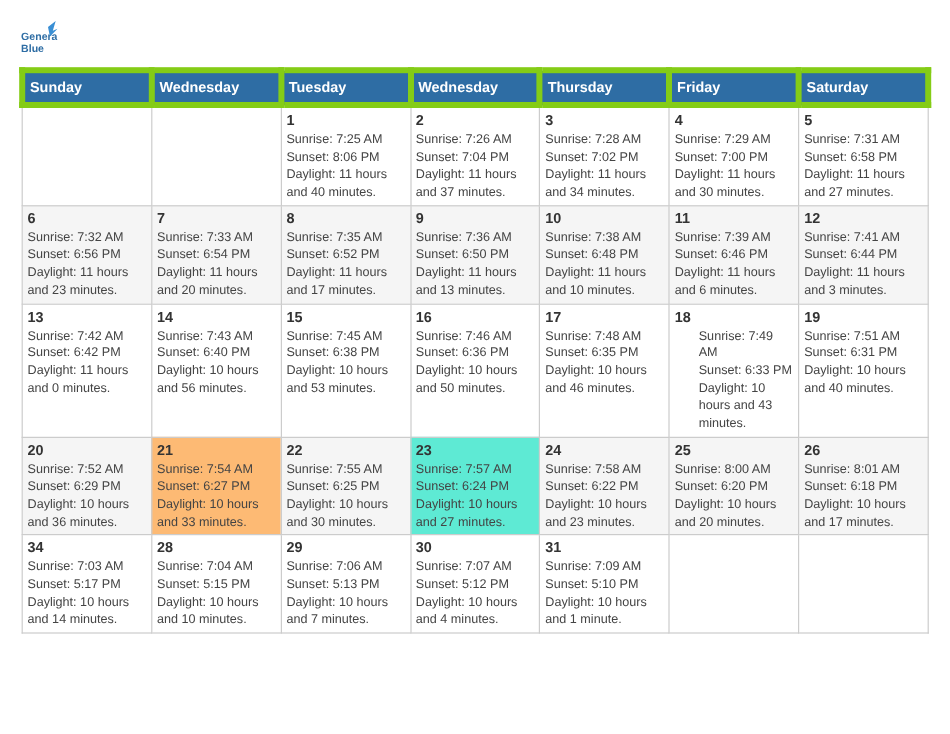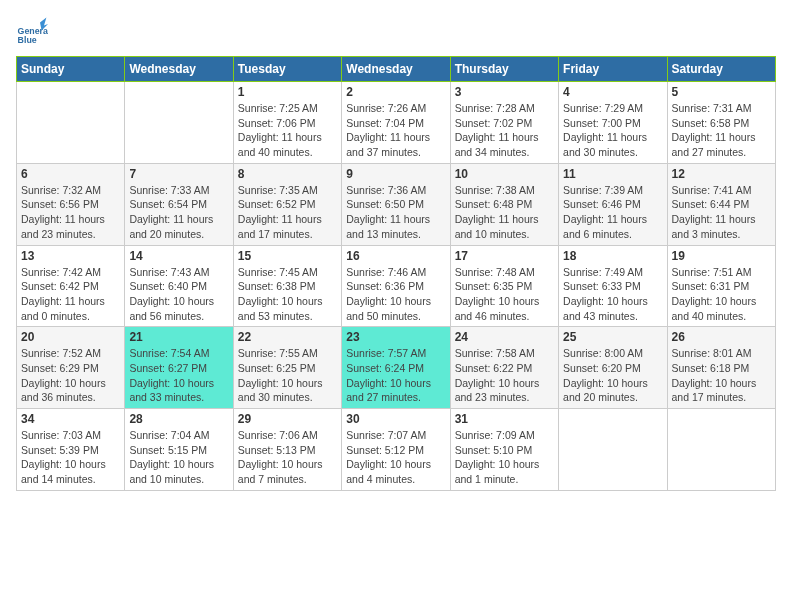--- a/index.html
+++ b/index.html
@@ -51,21 +51,21 @@
       width: 100%;
       border-collapse: collapse;
       font-size: 11px;
     }
     .calendar th {
       background: #2e6da4;
       color: #fff;
       padding: 5px 4px;
       text-align: left;
       font-size: 12px;
-      border: 1px solid #84cc16;
+      border: 5px solid #84cc16;
     }
     .calendar td {
       border: 1px solid #ccc;
       vertical-align: top;
       padding: 3px 4px;
       width: 108px;
       min-height: 80px;
       height: 80px;
       background: #fff;
     }
@@ -122,21 +122,21 @@
         <th>Saturday</th>
       </tr>
   </thead>
   <tbody id="calendar-body">
   <tr>
         <td class="empty-cell"></td>
         <td class="empty-cell"></td>
         <td>
           <span class="day-number">1</span>
           <div class="day-info" style="white-space: pre-line;">Sunrise: 7:25 AM
-Sunset: 7:06 PM
+Sunset: 8:06 PM
 Daylight: 11 hours and 40 minutes.</div>
         </td>
         <td>
           <span class="day-number">2</span>
           <div class="day-info" style="white-space: pre-line;">Sunrise: 7:26 AM
 Sunset: 7:04 PM
 Daylight: 11 hours and 37 minutes.</div>
         </td>
         <td>
           <span class="day-number">3</span>
@@ -227,39 +227,39 @@
 Daylight: 10 hours and 50 minutes.</div>
         </td>
         <td>
           <span class="day-number">17</span>
           <div class="day-info" style="white-space: pre-line;">Sunrise: 7:48 AM
 Sunset: 6:35 PM
 Daylight: 10 hours and 46 minutes.</div>
         </td>
         <td>
           <span class="day-number">18</span>
-          <div class="day-info" style="white-space: pre-line;">Sunrise: 7:49 AM
+          <div class="day-info" style="white-space: pre-line; margin-left: 20px;">Sunrise: 7:49 AM
 Sunset: 6:33 PM
 Daylight: 10 hours and 43 minutes.</div>
         </td>
         <td>
           <span class="day-number">19</span>
           <div class="day-info" style="white-space: pre-line;">Sunrise: 7:51 AM
 Sunset: 6:31 PM
 Daylight: 10 hours and 40 minutes.</div>
         </td>
       </tr>
       <tr>
         <td style="background: rgb(245, 245, 245);">
           <span class="day-number">20</span>
           <div class="day-info" style="white-space: pre-line;">Sunrise: 7:52 AM
 Sunset: 6:29 PM
 Daylight: 10 hours and 36 minutes.</div>
         </td>
-        <td style="background: #5eead4;">
+        <td style="background: #fdba74;">
           <span class="day-number">21</span>
           <div class="day-info" style="white-space: pre-line;">Sunrise: 7:54 AM
 Sunset: 6:27 PM
 Daylight: 10 hours and 33 minutes.</div>
         </td>
         <td style="background: rgb(245, 245, 245);">
           <span class="day-number">22</span>
           <div class="day-info" style="white-space: pre-line;">Sunrise: 7:55 AM
 Sunset: 6:25 PM
 Daylight: 10 hours and 30 minutes.</div>
@@ -286,21 +286,21 @@
           <span class="day-number">26</span>
           <div class="day-info" style="white-space: pre-line;">Sunrise: 8:01 AM
 Sunset: 6:18 PM
 Daylight: 10 hours and 17 minutes.</div>
         </td>
       </tr>
       <tr>
         <td>
           <span class="day-number">34</span>
           <div class="day-info" style="white-space: pre-line;">Sunrise: 7:03 AM
-Sunset: 5:39 PM
+Sunset: 5:17 PM
 Daylight: 10 hours and 14 minutes.</div>
         </td>
         <td>
           <span class="day-number">28</span>
           <div class="day-info" style="white-space: pre-line;">Sunrise: 7:04 AM
 Sunset: 5:15 PM
 Daylight: 10 hours and 10 minutes.</div>
         </td>
         <td>
           <span class="day-number">29</span>

